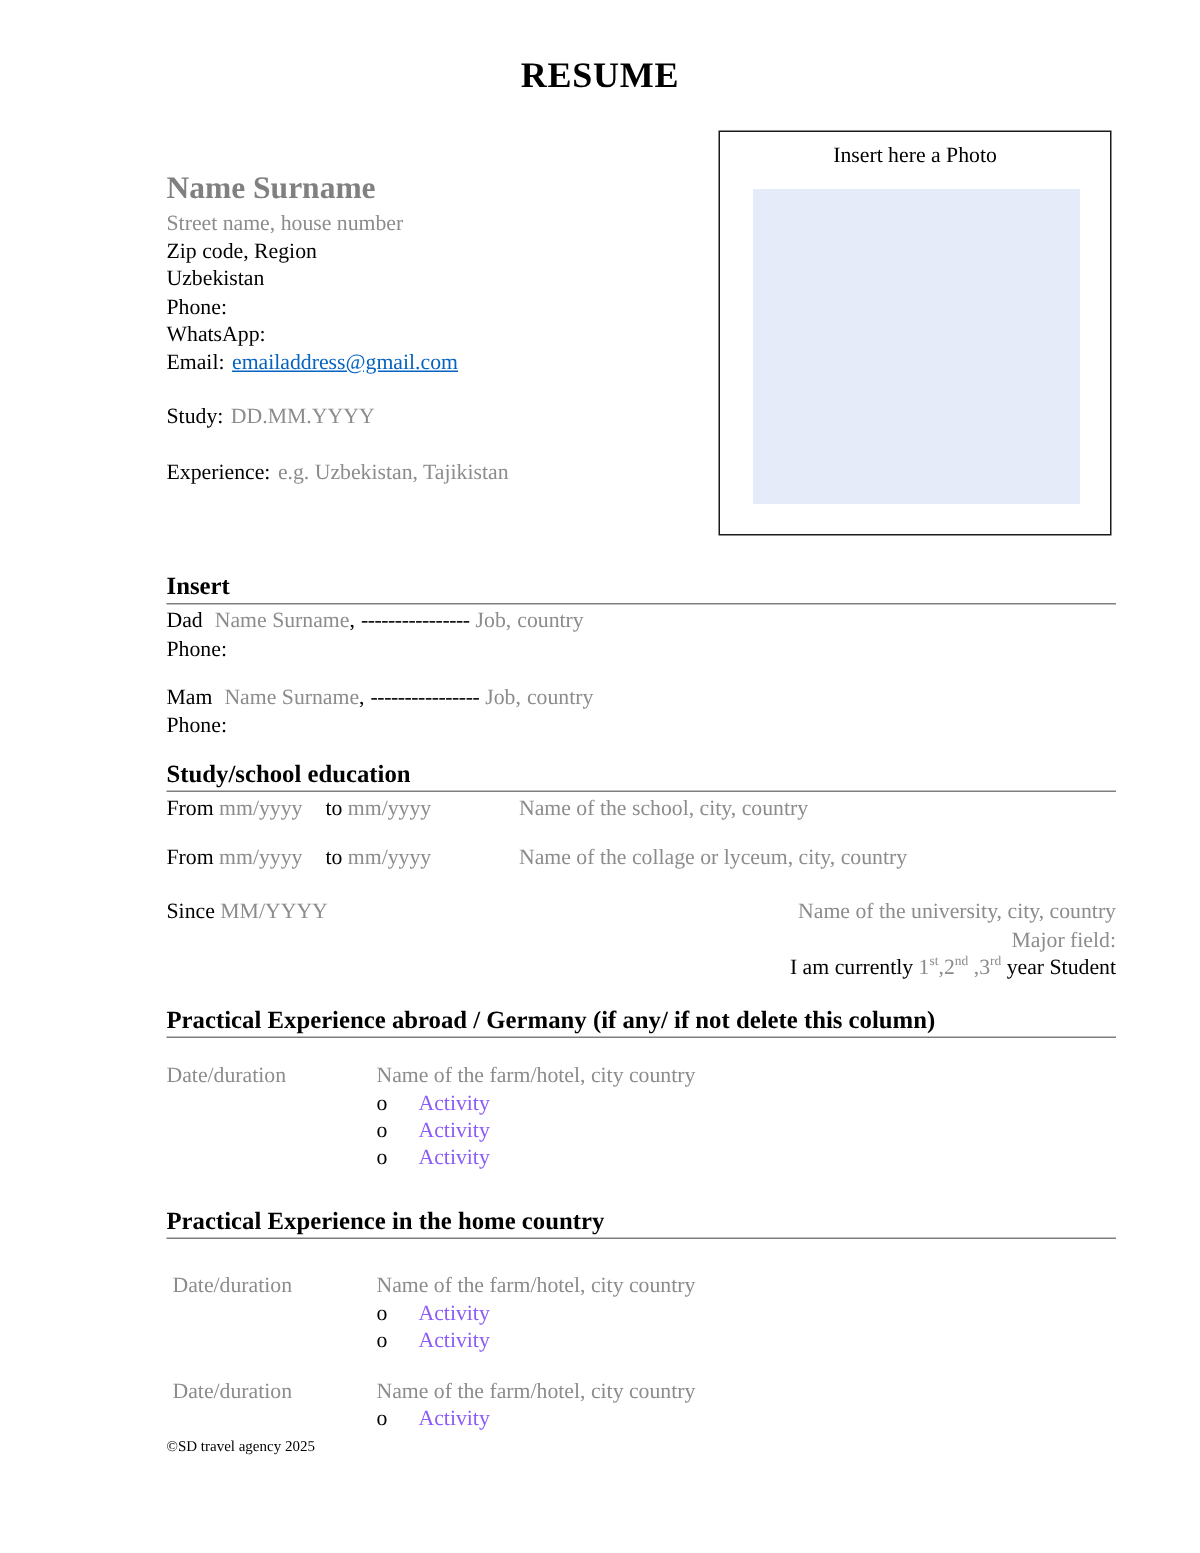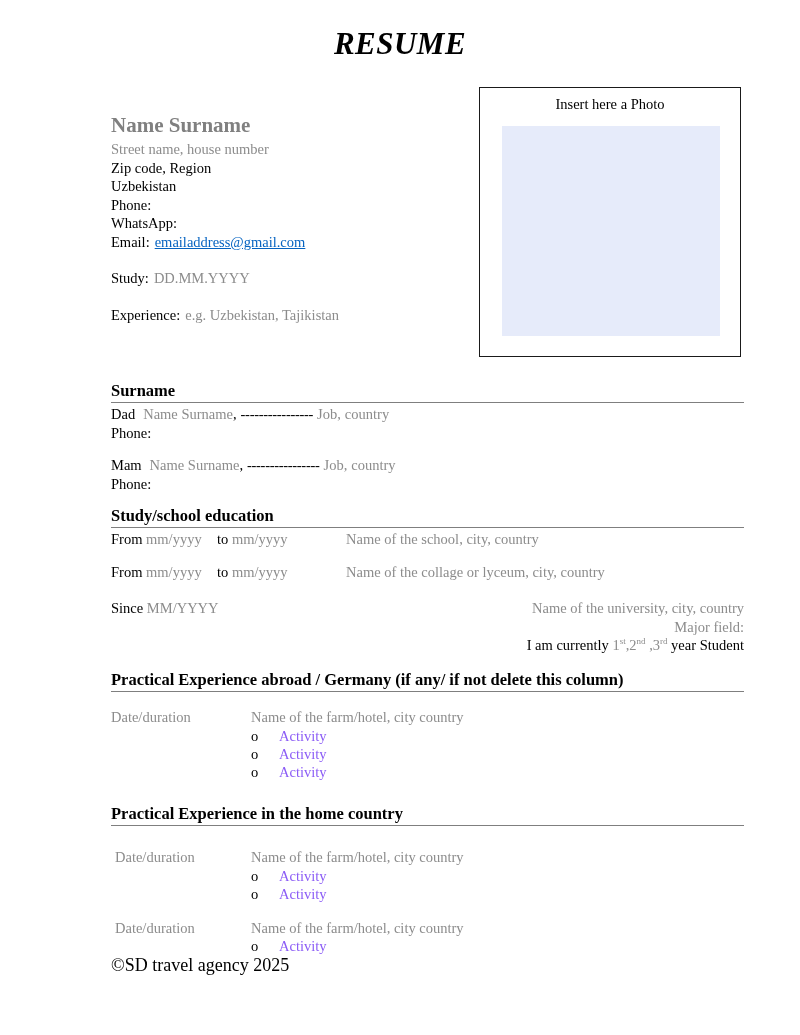--- a/index.html
+++ b/index.html
@@ -19,27 +19,26 @@
     position: relative;
     width: 800px;
     height: 1035px;
     background: #ffffff;
   }
 
   
   .doc-title {
     position: absolute;
     left: 0;
-    top: 26px;
+    top: 38px;
     width: 800px;
     text-align: center;
-    font-size: 31px;
+    font-size: 24px;
     font-weight: bold;
     letter-spacing: 0.5px;
-    font-style: italic;
   }
 
   
   .identity {
     position: absolute;
     left: 111px;
     top: 112px;
     width: 350px;
   }
   .person-name {
@@ -180,21 +179,21 @@
     width: 28px;
     color: #000000;
     font-family: "Liberation Serif", serif;
   }
   .bullet-text { color: #8b5cf6; }
 
   .footer {
     position: absolute;
     left: 111px;
     top: 956px;
-    font-size: 18px;
+    font-size: 10px;
     line-height: 18px;
     color: #000000;
     white-space: nowrap;
   }
 </style>
 </head>
 <body>
 
 <div class="page">
 
@@ -219,21 +218,21 @@
       <span class="lbl">Experience:</span><span class="val">e.g. Uzbekistan, Tajikistan</span>
     </div>
   </div>
 
   <div class="photo-box">
     <div class="photo-caption">Insert here a Photo</div>
     <div class="photo-placeholder"></div>
   </div>
 
   <div class="section" style="top: 381px;">
-    <div class="section-heading">Surname</div>
+    <div class="section-heading">Insert</div>
     <div class="section-body">
       <div class="line">
         <span class="blk">Dad</span><span class="gry fam-name">Name Surname</span><span class="fam-comma">,</span><span class="dash fam-seg">----------------</span><span class="gry fam-seg">Job</span><span class="gry">,</span><span class="gry fam-seg">country</span>
       </div>
       <div class="line blk">Phone:</div>
       <div class="spacer-sm"></div>
       <div class="line">
         <span class="blk">Mam</span><span class="gry fam-name">Name Surname</span><span class="fam-comma">,</span><span class="dash fam-seg">----------------</span><span class="gry fam-seg">Job</span><span class="gry">,</span><span class="gry fam-seg">country</span>
       </div>
       <div class="line blk">Phone:</div>

